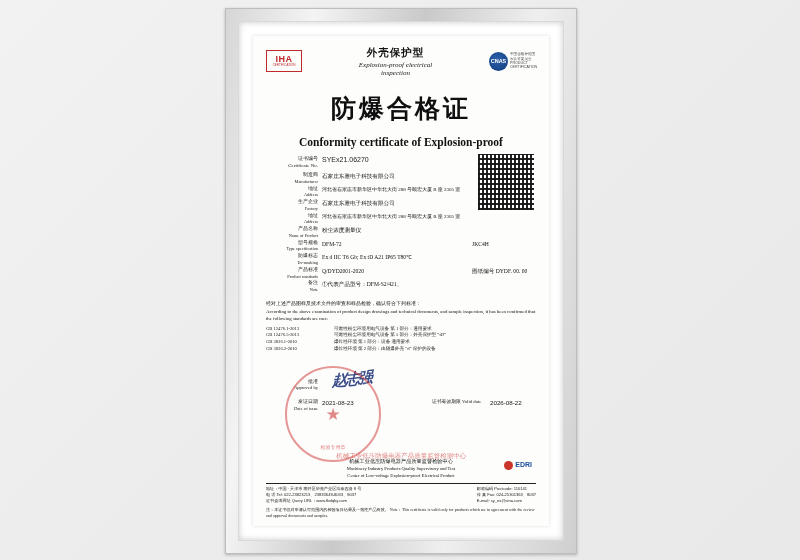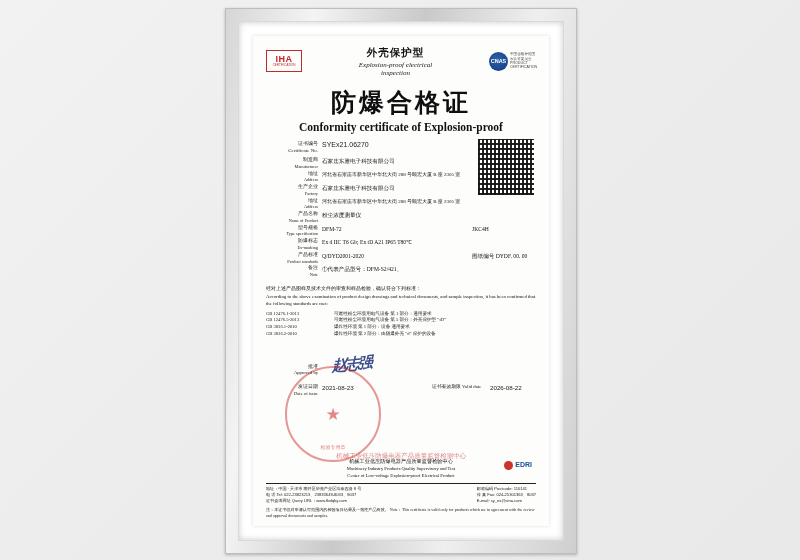--- a/index.html
+++ b/index.html
@@ -99,28 +99,28 @@
     font-size:3.6px; line-height:1.25; color:#444; width:26px;
     font-family:"Liberation Sans",sans-serif;
   }
 
   
   .title-cn {
     text-align: center;
     font-size: 25px;
     font-weight: bold;
     letter-spacing: 3px;
-    margin-top: 10px;
+    margin-top: 16px;
     color: #0f0f0f;
   }
   .title-en {
     text-align: center;
     font-size: 11.5px;
     font-weight: bold;
-    margin-top: 2px;
+    margin-top: 11px;
     color: #111;
   }
 
   
   .certno {
     display: flex;
     align-items: flex-start;
     margin-top: 8px;
     position: relative;
     height: 14px;

